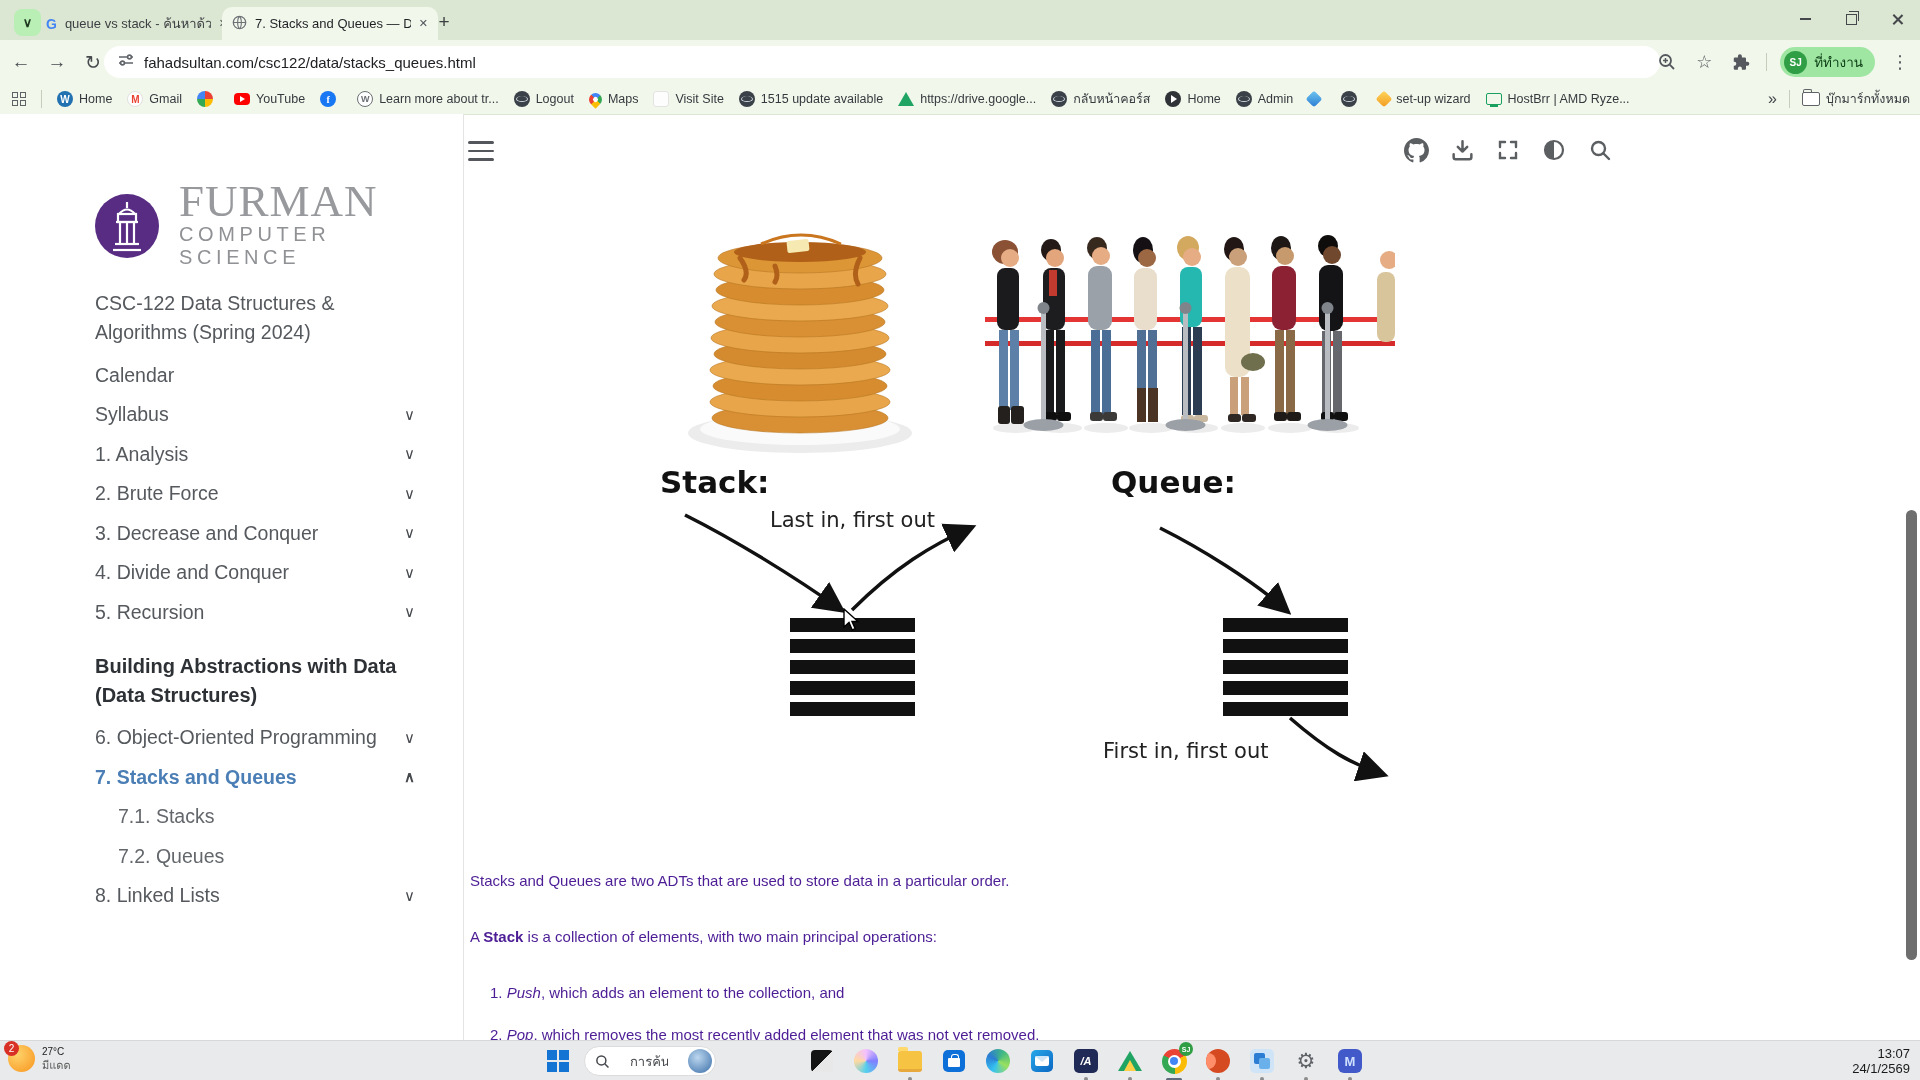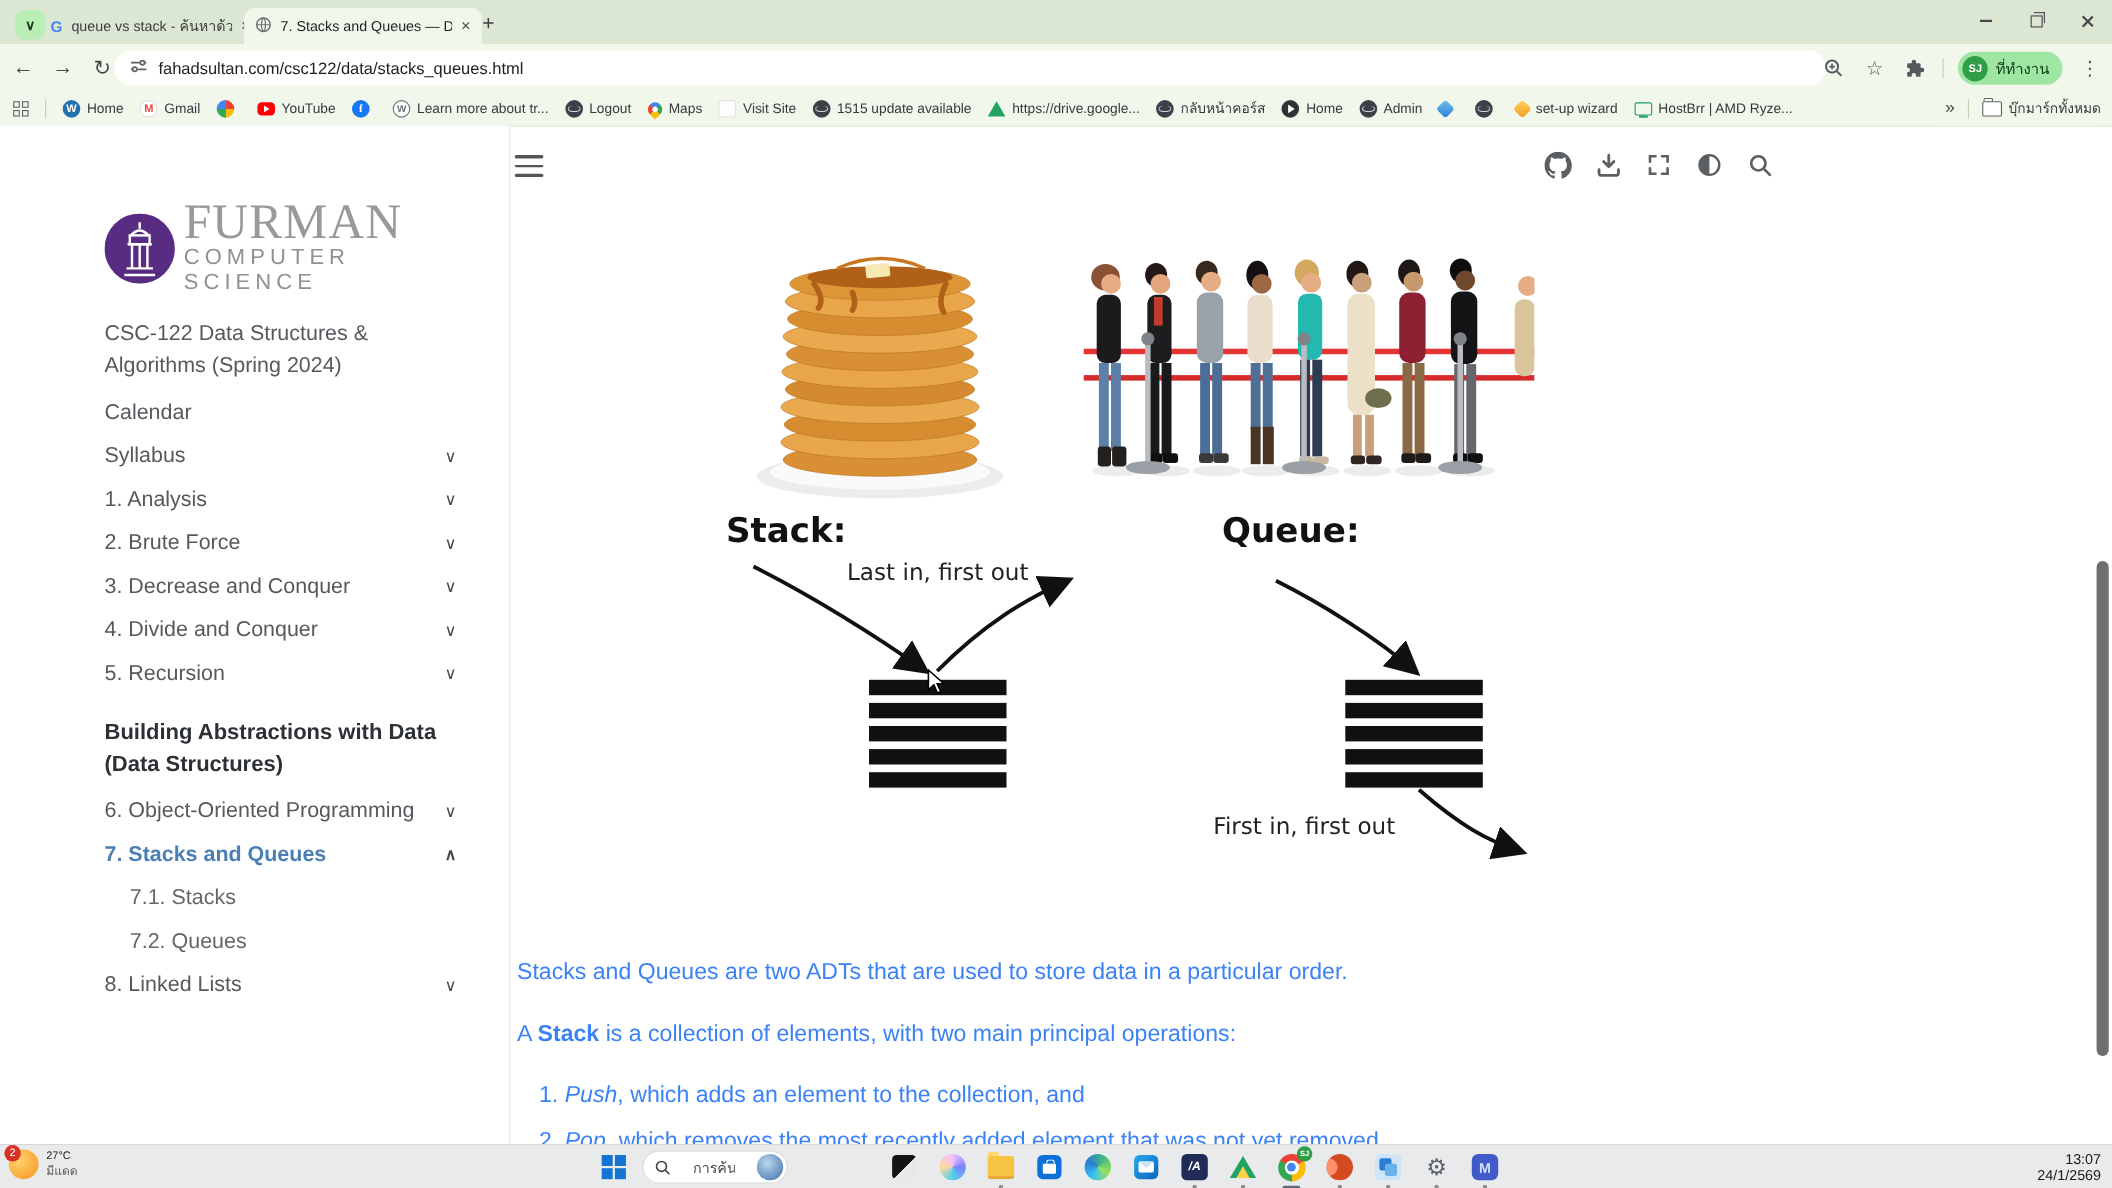--- a/index.html
+++ b/index.html
@@ -76,42 +76,42 @@
   .i-mon{background:none;border-radius:0;position:relative;}
   .i-mon:before{content:"";width:14px;height:10px;border:1.6px solid #19a05f;border-radius:2px;}
   .i-mon:after{content:"";position:absolute;bottom:0;left:4px;width:8px;height:1.6px;background:#19a05f;}
   .bm-overflow{font-size:16px;color:#43464a;}
   .i-folder{width:16px;height:12px;background:#fff;border:1.5px solid #5f6368;border-radius:2px;position:relative;}
   .i-folder:before{content:"";position:absolute;top:-4px;left:0;width:7px;height:3px;border:1.5px solid #5f6368;border-bottom:none;border-radius:2px 2px 0 0;}
 
   
   .sidebar{position:absolute;left:0;top:114px;width:464px;bottom:40px;background:#fff;
     border-right:1px solid #e4e4e4;box-sizing:border-box;padding:68px 48px 0 95px;}
-  .logo-row{display:flex;align-items:center;gap:8px;}
+  .logo-row{display:flex;align-items:center;gap:20px;}
   .logo-circle{width:64px;height:64px;flex:0 0 auto;}
   .wordmark .l1{font-family:"Liberation Serif",serif;font-size:45px;color:#97999c;letter-spacing:1px;line-height:.85;}
   .wordmark .l2{font-size:20px;color:#8f9194;letter-spacing:4.6px;margin-top:3px;}
   .nav{margin-top:20px;font-size:19.5px;color:#55595d;}
   .nav-item{height:39.5px;display:flex;align-items:center;justify-content:space-between;}
   .nav-title{line-height:29px;margin-bottom:8px;}
   .nav-head{font-weight:bold;color:#2d3135;line-height:29px;margin-top:20px;margin-bottom:8px;font-size:20px;}
   .nav-item .chev{font-size:15px;color:#46494d;}
   .nav-item.active{color:#4a7eb5;font-weight:bold;}
   .nav-item.sub{padding-left:23px;color:#63676b;}
 
   .main-toolbar-left{position:absolute;left:468px;top:141px;width:26px;height:20px;
     display:flex;flex-direction:column;justify-content:space-between;}
   .main-toolbar-left span{display:block;height:2.6px;background:#53565a;border-radius:2px;}
   .main-toolbar-right{position:absolute;left:1403px;top:137px;display:flex;gap:20px;align-items:center;}
   .mt-icon{width:26px;height:26px;display:flex;align-items:center;justify-content:center;}
 
   .figure-svg{position:absolute;}
   .diagram-text{font-family:"DejaVu Sans",sans-serif;}
 
-  .para{position:absolute;left:470px;font-size:21px;color:#3b82f6;}
+  .para{position:absolute;left:470px;font-size:15px;color:#4c1d95;}
   .para b{font-weight:bold;} .para i{font-style:italic;}
 
   .scroll-thumb{position:absolute;right:3px;top:510px;width:11px;height:450px;border-radius:6px;background:#6e6e6e;}
 
   .cursor{position:absolute;left:842px;top:608px;z-index:40;}
 
   
   .taskbar{position:absolute;left:0;top:1040px;width:1920px;height:40px;background:#e9eaeb;
     border-top:1px solid #d8d8d8;z-index:50;}
   .weather{position:absolute;left:8px;top:3px;display:flex;align-items:center;gap:7px;}

